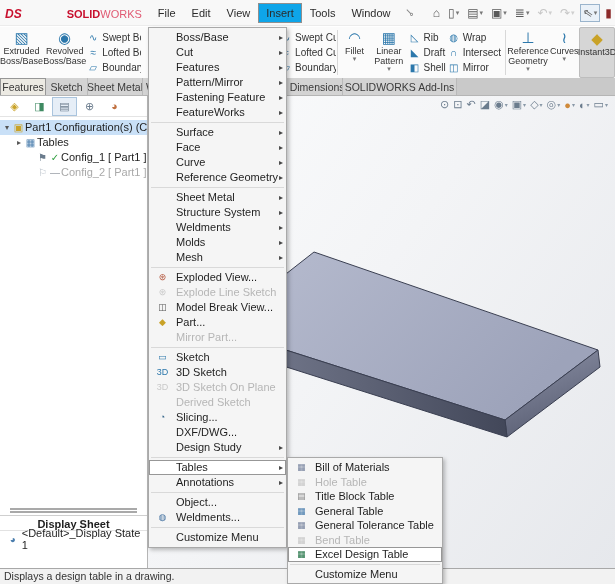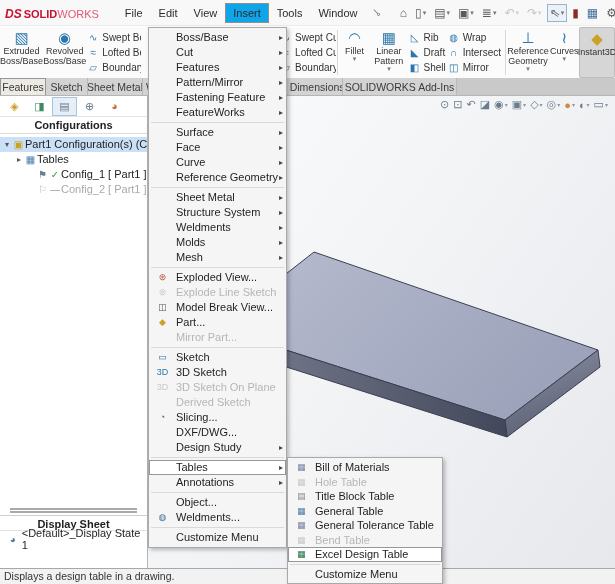--- a/index.html
+++ b/index.html
@@ -6,23 +6,23 @@
   html,body { background:#fff; }
   body { font-family:"Liberation Sans", sans-serif; }
   .app { position:relative; width:615px; height:584px; background:#fff; overflow:hidden;
          font-family:"Liberation Sans", sans-serif; color:#1e1e1e; }
 
   
   .menubar { position:absolute; left:0; top:0; width:615px; height:26px; background:#f8f8f8;
              display:flex; align-items:center; border-bottom:1px solid #ececec; }
   .logo { margin-left:5px; white-space:nowrap; letter-spacing:0; }
   .logo-ds { font-style:italic; font-weight:bold; color:#c8102e; font-size:12px; margin-right:2px; }
-  .logo-solid { font-weight:bold; color:#c8102e; font-size:11px; }
+  .logo-solid { font-weight:bold; color:#c8102e; font-size:11px;margin-left:43px; }
   .logo-works { color:#e05a73; font-size:11px; }
-  .menu-items { display:flex; margin-left:18px;align-items:flex-end; }
+  .menu-items { display:flex; margin-left:8px;align-items:flex-end; }
   .menu-item { font-size:11px; padding:4px 8px; color:#2b2b2b; cursor:default; }
   .menu-item.active { background:#0ea5e9; outline:1px solid #8f8f8f; outline-offset:-1px; }
   .pin { margin-left:6px; color:#8a8a8a; font-size:11px; display:inline-block; transform:rotate(45deg); }
   .quickbar { display:flex; align-items:center; margin-left:16px; }
   .qbtn { display:flex; align-items:center; padding:2px 3px; margin-right:2px; font-size:12px; color:#5a5a5a; }
   .qbtn .dd { font-size:7px; color:#777; margin-left:1px; }
   .qbtn.disabled { color:#c6c6c6; } .qbtn.disabled .dd { color:#cfcfcf; }
   .qbtn.active { background:#eaf1f8; outline:1px solid #9ab4cc; outline-offset:-1px; }
   .rot { display:inline-block; transform:rotate(-10deg); }
 
@@ -279,21 +279,20 @@
           <div class="ptab active">
             <span style="color: rgb(107, 124, 141);">▤</span>
           </div>
           <div class="ptab">
             <span style="color: rgb(107, 124, 141);">⊕</span>
           </div>
           <div class="ptab">
             <span style="color: rgb(192, 112, 63);">◕</span>
           </div>
         </div>
-      <div class="panel-header">Configurations</div>
       <div id="tree" class="tree">
           <div class="trow sel" style="padding-left: 2px;">
             <span class="arr">▾</span>
             <span class="tic" style="color: rgb(201, 162, 39);">▣</span>
             <span>Part1 Configuration(s) (Config_</span>
           </div>
           <div class="trow" style="padding-left: 14px;">
             <span class="arr">▸</span>
             <span class="tic" style="color: rgb(74, 125, 173);">▦</span>
             <span>Tables</span>

